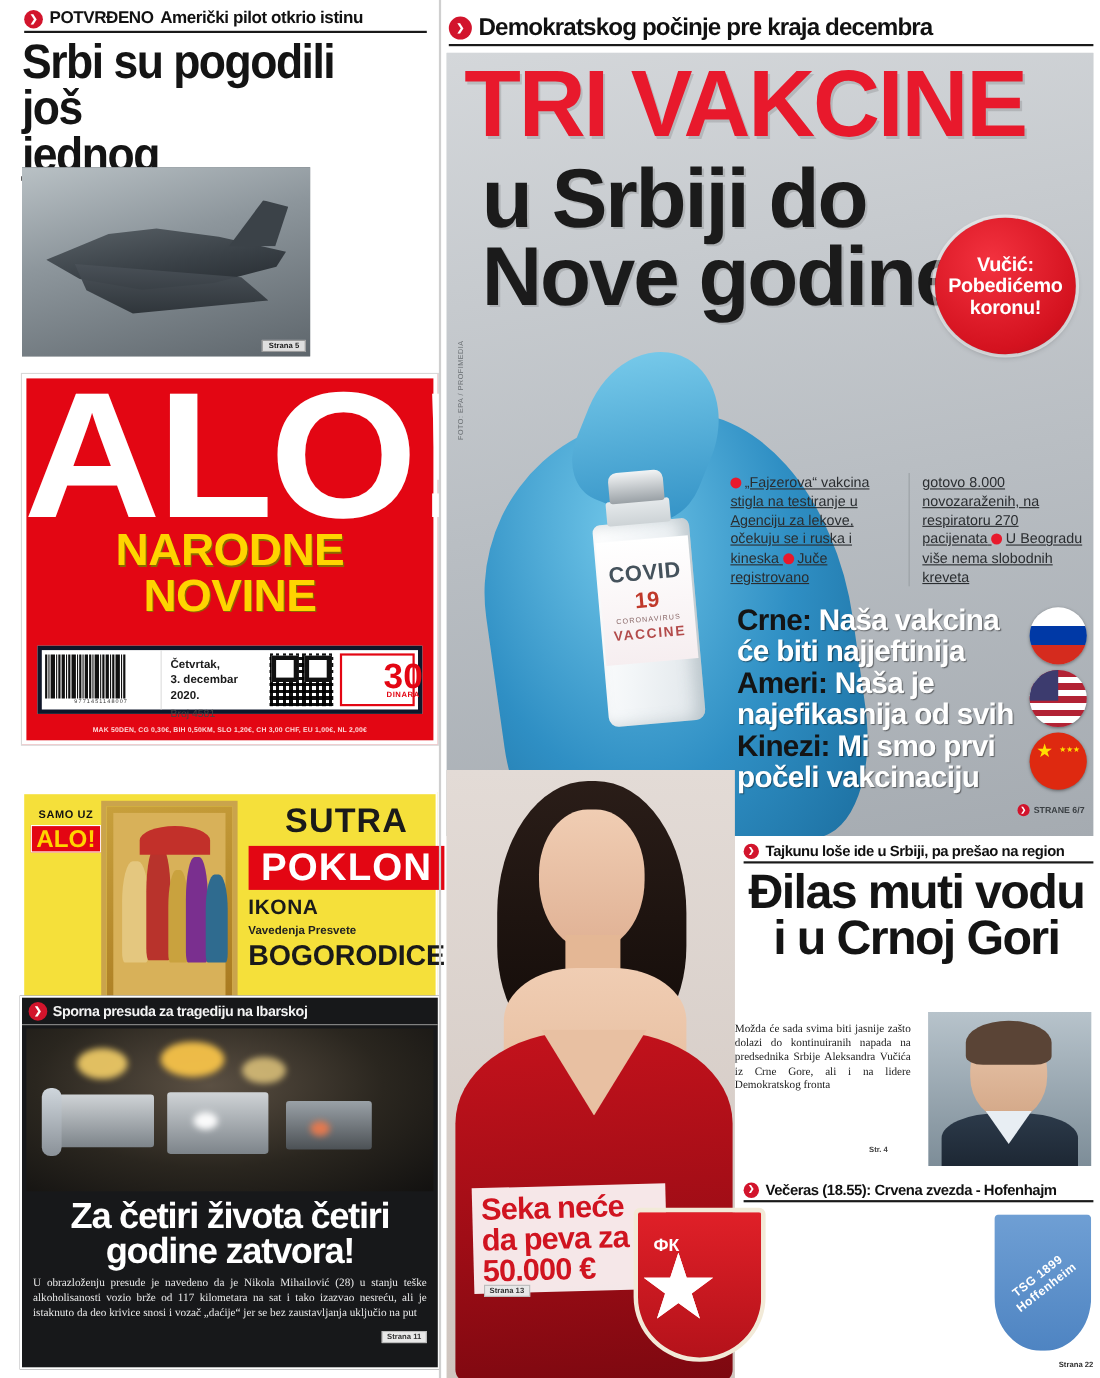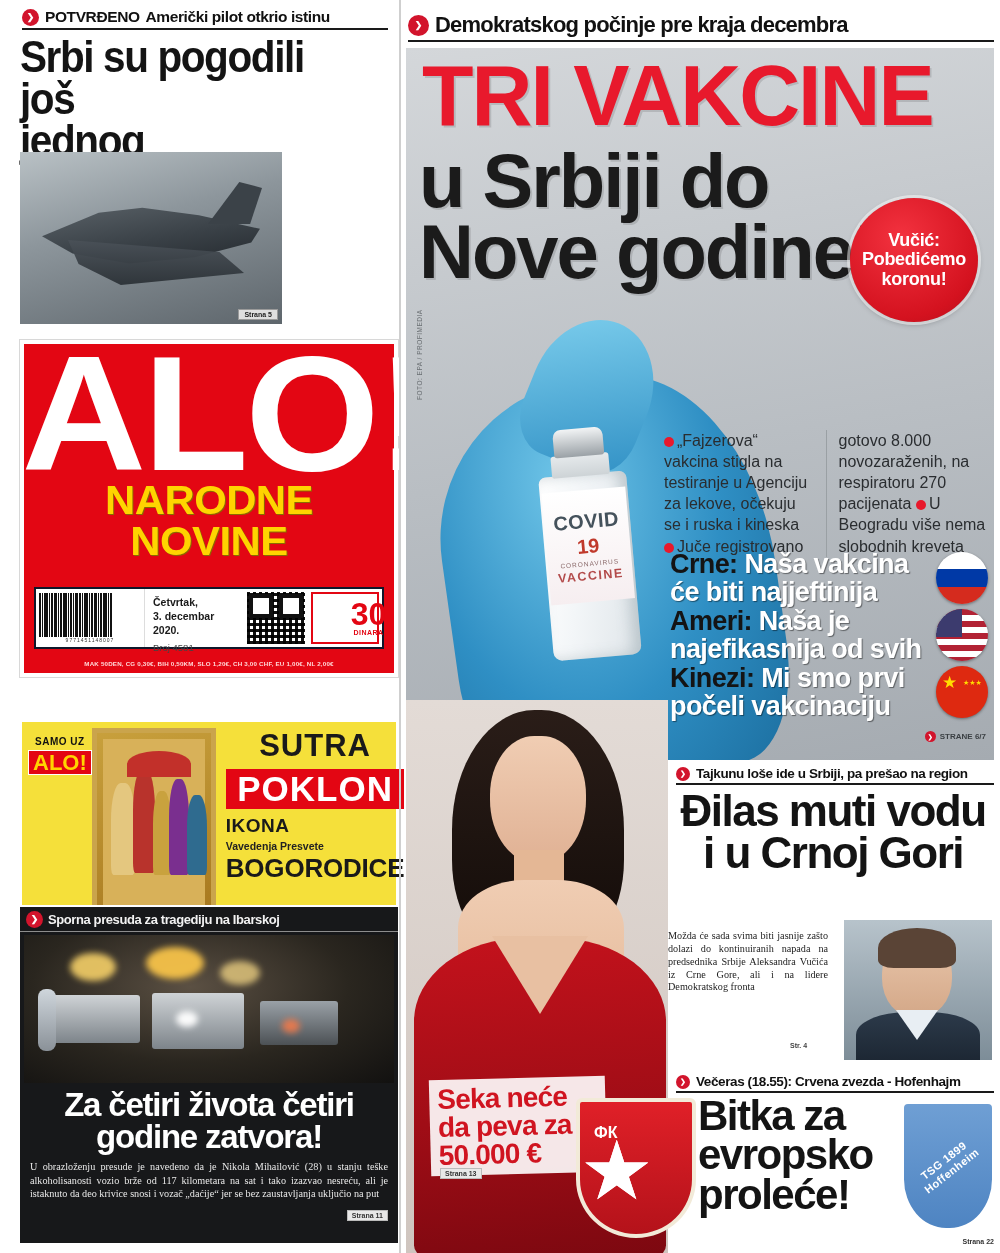--- a/index.html
+++ b/index.html
@@ -113,21 +113,21 @@
   .alo-sub {
     font-family: "Liberation Sans Narrow","Liberation Sans",sans-serif;
     font-weight: bold; font-size: 41px; color: #ffd400;
     letter-spacing: -.5px; text-align: center;
     line-height: 1; margin-top: -4px;
     text-shadow: 1px 1px 0 #8a6a00;
     transform: scaleX(1.02);
   }
   .info-strip {
     position: absolute; left: 10px; right: 10px; bottom: 24px;
-    height: 62px; background: #fff; border: 2px solid #0f172a;
+    height: 62px; background: #fff; border: 4px solid #0f172a;
     display: flex; align-items: stretch;
   }
   .barcode { width: 108px; padding: 4px 3px; display: flex; flex-direction: column; }
   .bars { flex: 1; display: flex; gap: 1px; align-items: stretch; }
   .bars i { display: block; background: #111; }
   .barcode-num { font-size: 5px; color: #333; text-align: center; letter-spacing: 1px; }
   .date-block {
     flex: 1; padding: 6px 8px; border-left: 1px solid #ddd;
     font-size: 10.5px; font-weight: bold; color: #1a1a1a; line-height: 1.35;
   }
@@ -293,21 +293,21 @@
 
   .hero-h1 {
     position: absolute; left: 16px; top: 10px; width: 560px;
     font-family:"Liberation Sans Narrow","Liberation Sans",sans-serif;
     font-weight: bold; font-size: 86px; color: #e8192c;
     letter-spacing: -2px; line-height: .88;
     text-shadow: 2px 2px 0 rgba(0,0,0,.12);
     transform: scaleX(.98); transform-origin: left top;
   }
   .hero-h2 {
-    position: absolute; left: 13px; top: 98px; width: 560px;
+    position: absolute; left: 32px; top: 98px; width: 560px;
     font-family:"Liberation Sans Narrow","Liberation Sans",sans-serif;
     font-weight: bold; font-size: 76px; color: #1b1b1b;
     letter-spacing: -2px; line-height: .93;
     text-shadow: 2px 2px 0 rgba(0,0,0,.12);
   }
   .vucic-badge {
     position: absolute; right: 16px; top: 150px; width: 128px; height: 124px;
     background: radial-gradient(circle at 40% 32%, #f3323f 0%, #d4121f 70%, #b10d19 100%);
     border-radius: 50%;
     display: flex; align-items: center; justify-content: center; text-align: center;
@@ -321,21 +321,21 @@
   .vert-credit {
     position: absolute; left: 10px; top: 352px;
     font-size: 6.5px; color: #6a6f73; letter-spacing: .5px;
     transform: rotate(-90deg); transform-origin: left top; white-space: nowrap;
   }
 
   .bullets {
     position: absolute; left: 258px; top: 382px; width: 322px;
     display: flex; gap: 14px;
   }
-  .bullets .col { flex: 1; font-size: 16px; line-height: 1.32; color: #2a2d30; }
+  .bullets .col { flex: 1; font-size: 13px; line-height: 1.32; color: #2a2d30; text-decoration: underline; }
   .bullets .col + .col { border-left: 1px solid #9aa0a4; padding-left: 12px; }
   .bdot {
     display: inline-block; width: 10px; height: 10px; border-radius: 50%;
     background: #e8192c; vertical-align: -1px; margin-right: 3px;
   }
 
   .flagbox {
     position: absolute; left: 258px; top: 498px; width: 330px; height: 200px;
     padding: 4px 6px;
   }
@@ -733,25 +733,20 @@
     <div class="fb-kicker kicker-row">
       <span class="kicker-bullet"></span>
       <span class="kicker-txt">Večeras (18.55): Crvena zvezda - Hofenhajm</span>
     </div>
 
     <div class="crest-zvezda">
       <span class="zk">ФК</span>
       <span class="star">★</span>
     </div>
 
-    <div class="fb-headline hl">
-      <div>Bitka za</div>
-      <div>evropsko</div>
-      <div>proleće!</div>
-    </div>
 
     <div class="crest-hoff">
       <span>TSG 1899 Hoffenheim</span>
     </div>
 
     <div class="fb-ref">Strana 22</div>
   </div>
 
 </div>
 

